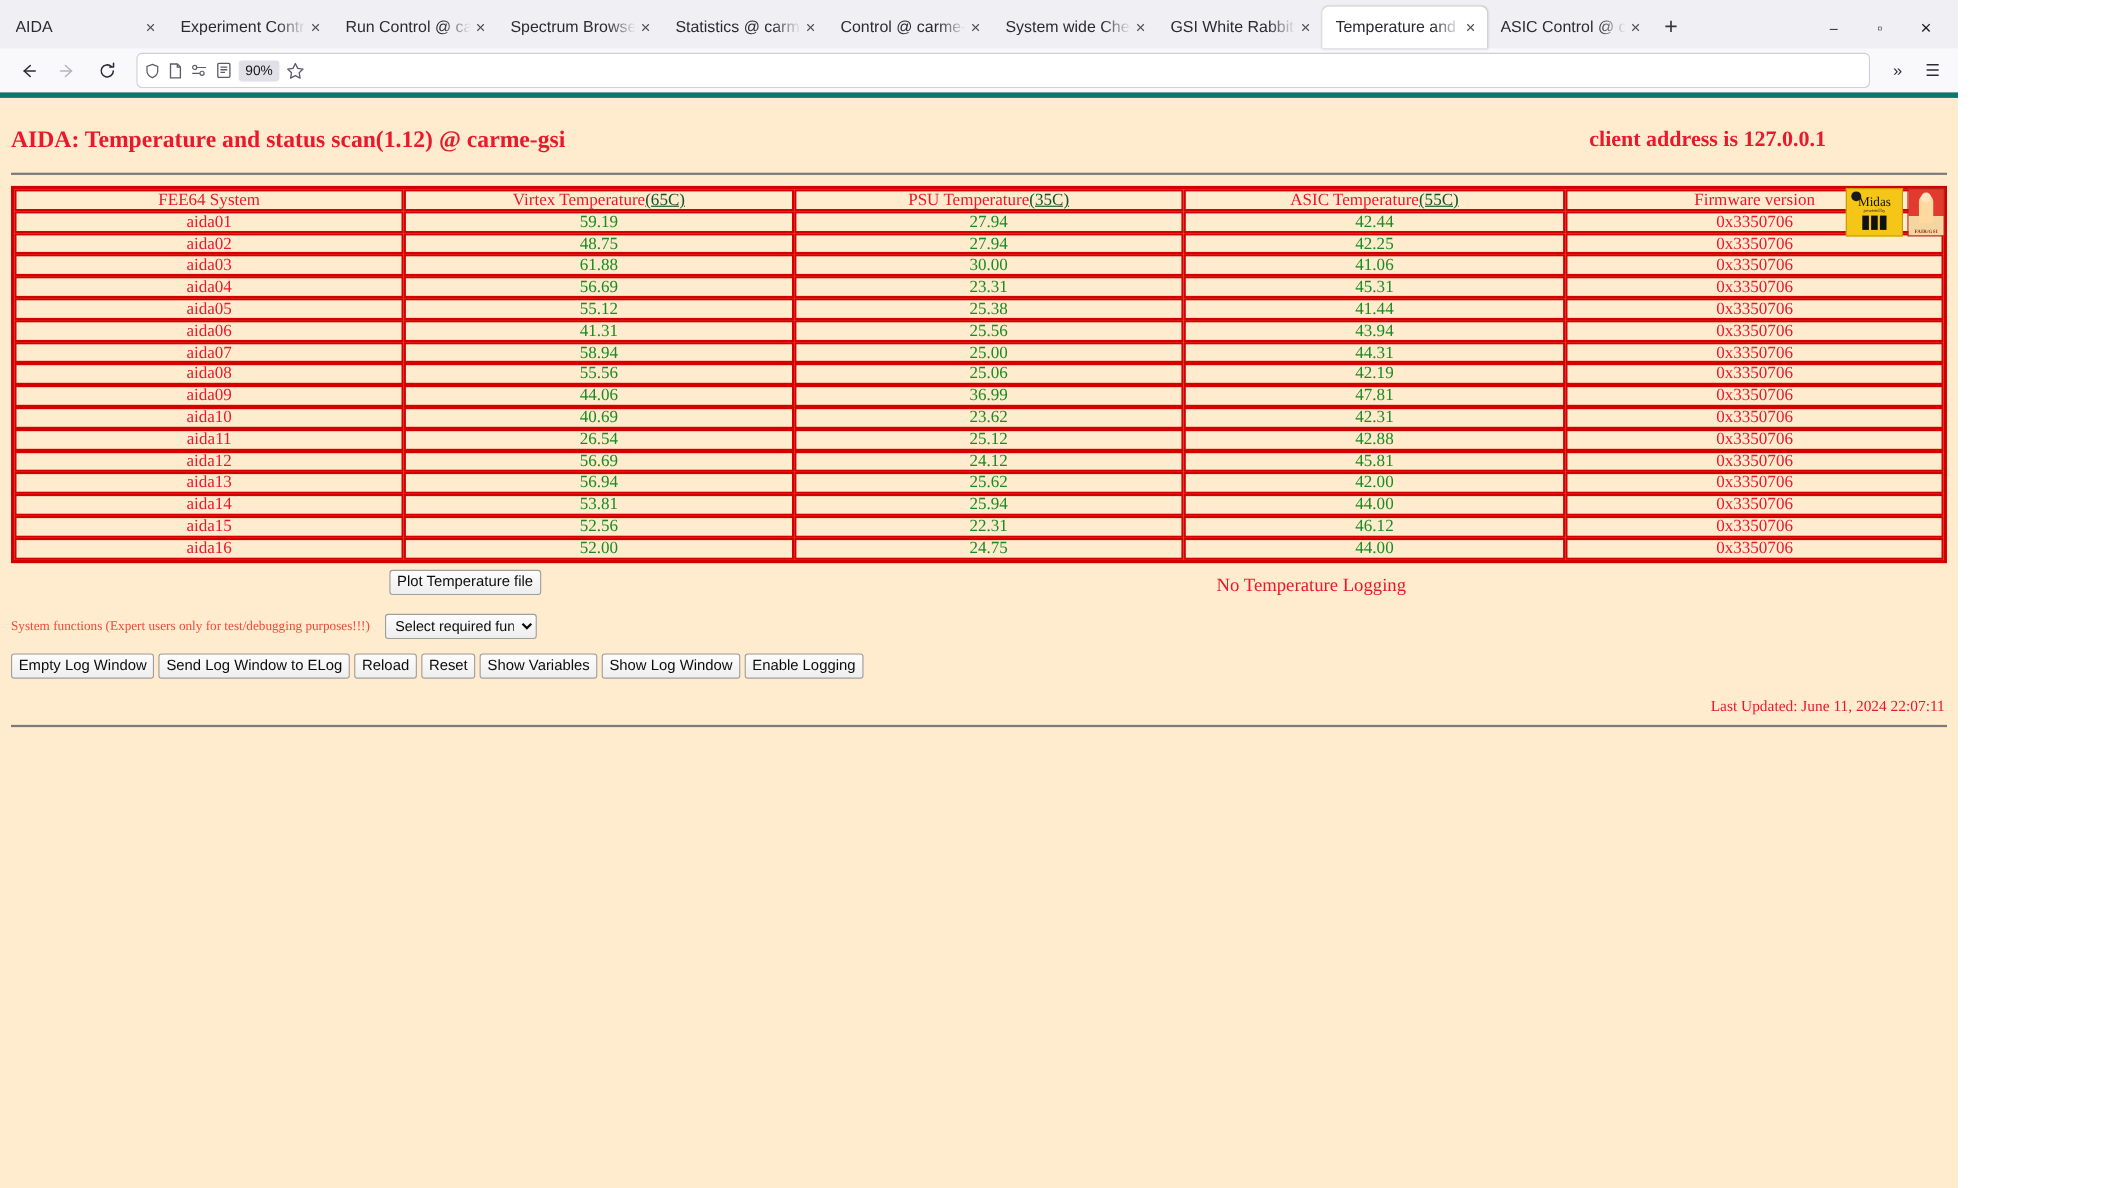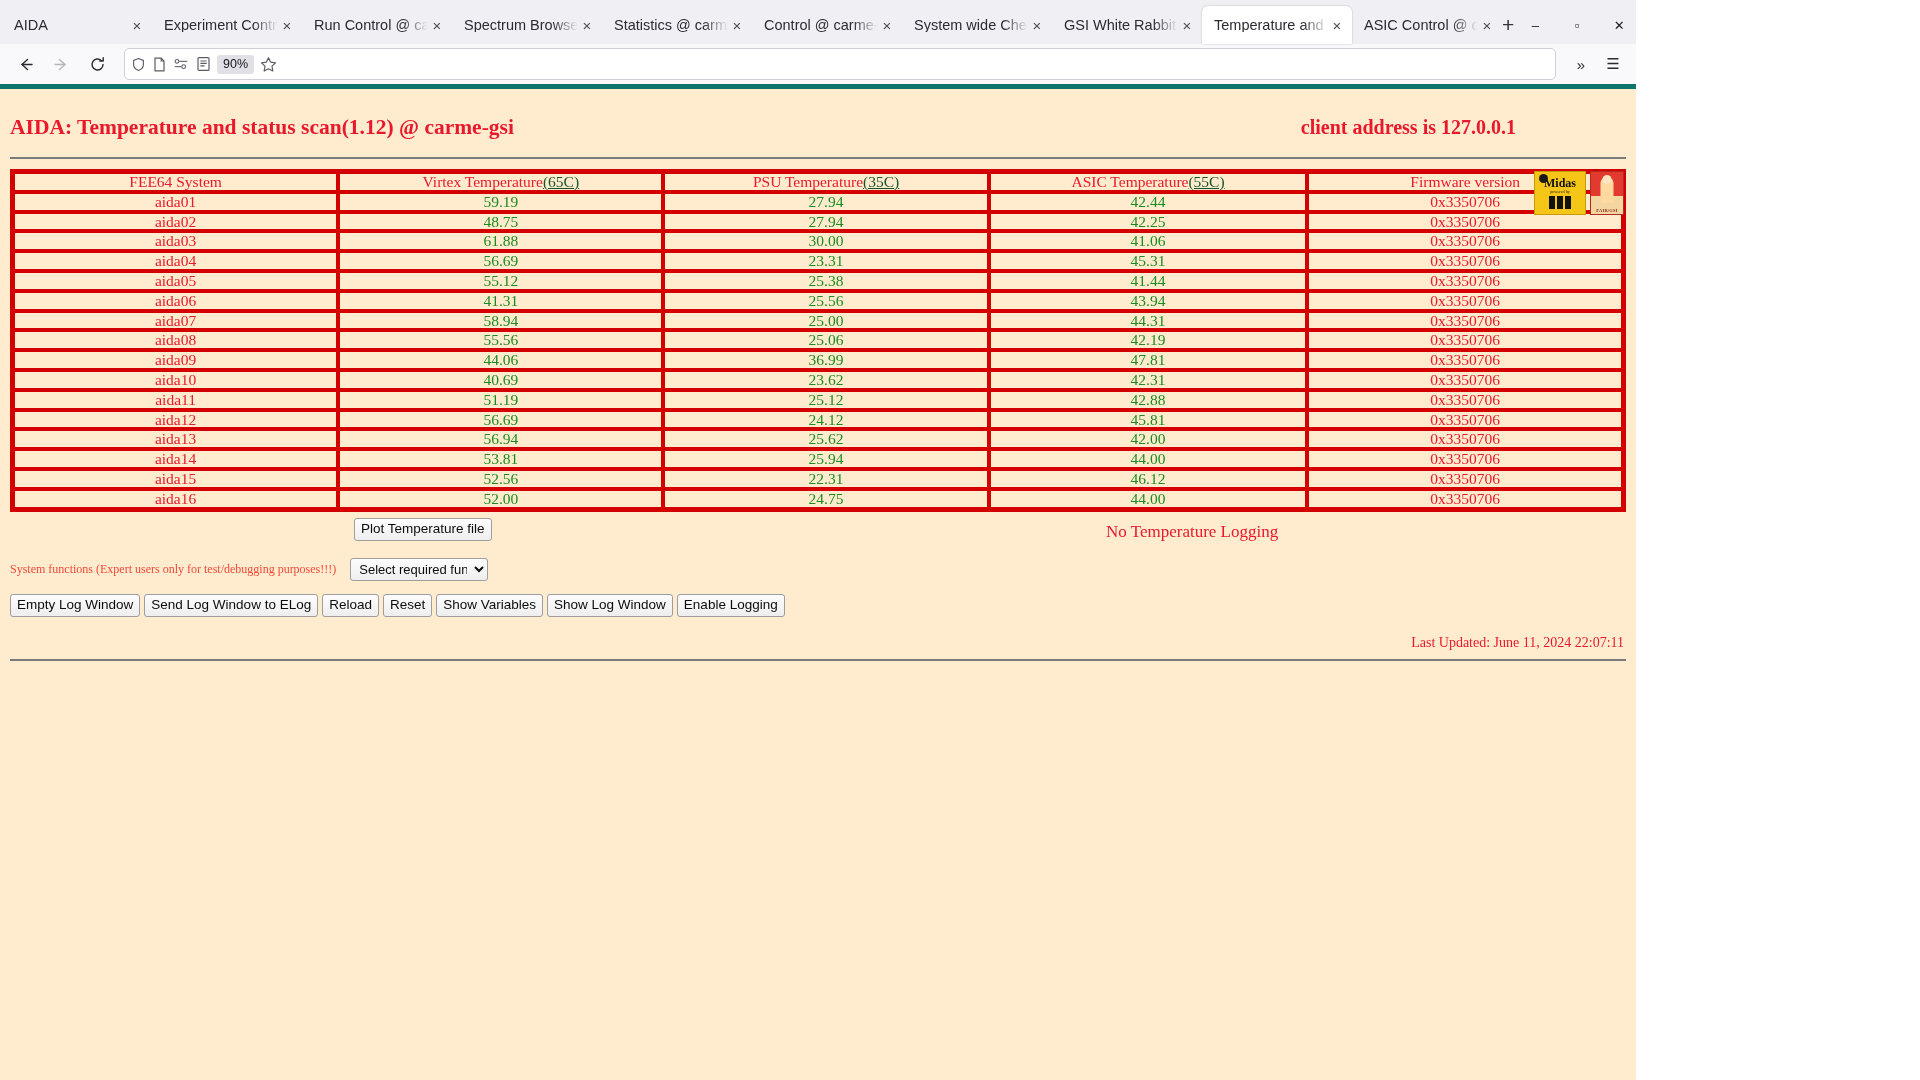--- a/index.html
+++ b/index.html
@@ -5,21 +5,21 @@
   * { box-sizing: border-box; }
   html, body {
     margin: 0; padding: 0;
     width: 1920px; height: 1080px;
     overflow: hidden;
     font-family: "Liberation Sans", sans-serif;
   }
 
   
   #browser {
-    width: 1636px; height: 1080px;
+    width: 1780px; height: 1080px;
     display: flex; flex-direction: column;
     background: #f9f9fb;
   }
 
   
   .tabstrip {
     height: 44px;
     background: #f0f0f4;
     display: flex;
     align-items: flex-end;
@@ -176,21 +176,21 @@
     width: 52px; height: 44px;
     background: #f5c518;
     border: 1px solid #c99a08;
     display: flex; flex-direction: column;
     align-items: center; justify-content: center;
     position: relative;
     overflow: hidden;
   }
   .logo-midas .m-top {
     font-family: "Liberation Serif", serif;
-    font-size: 12px; font-weight: bold; color: #111;
+    font-size: 12px; font-weight: normal; color: #111;
     line-height: 1;
   }
   .logo-midas .m-sub {
     font-size: 4.2px; color: #222; line-height: 1; margin-top: 1px;
   }
   .logo-midas .m-bars {
     display: flex; gap: 2px; margin-top: 2px;
   }
   .logo-midas .m-bars i {
     display: block; width: 6px; height: 13px; background: #111;
@@ -552,21 +552,21 @@
             </tr>
             <tr>
               <td class="c-red">aida10</td>
               <td class="c-grn">40.69</td>
               <td class="c-grn">23.62</td>
               <td class="c-grn">42.31</td>
               <td class="c-red">0x3350706</td>
             </tr>
             <tr>
               <td class="c-red">aida11</td>
-              <td class="c-grn">51.19</td>
+              <td class="c-grn">26.54</td>
               <td class="c-grn">25.12</td>
               <td class="c-grn">42.88</td>
               <td class="c-red">0x3350706</td>
             </tr>
             <tr>
               <td class="c-red">aida12</td>
               <td class="c-grn">56.69</td>
               <td class="c-grn">24.12</td>
               <td class="c-grn">45.81</td>
               <td class="c-red">0x3350706</td>

